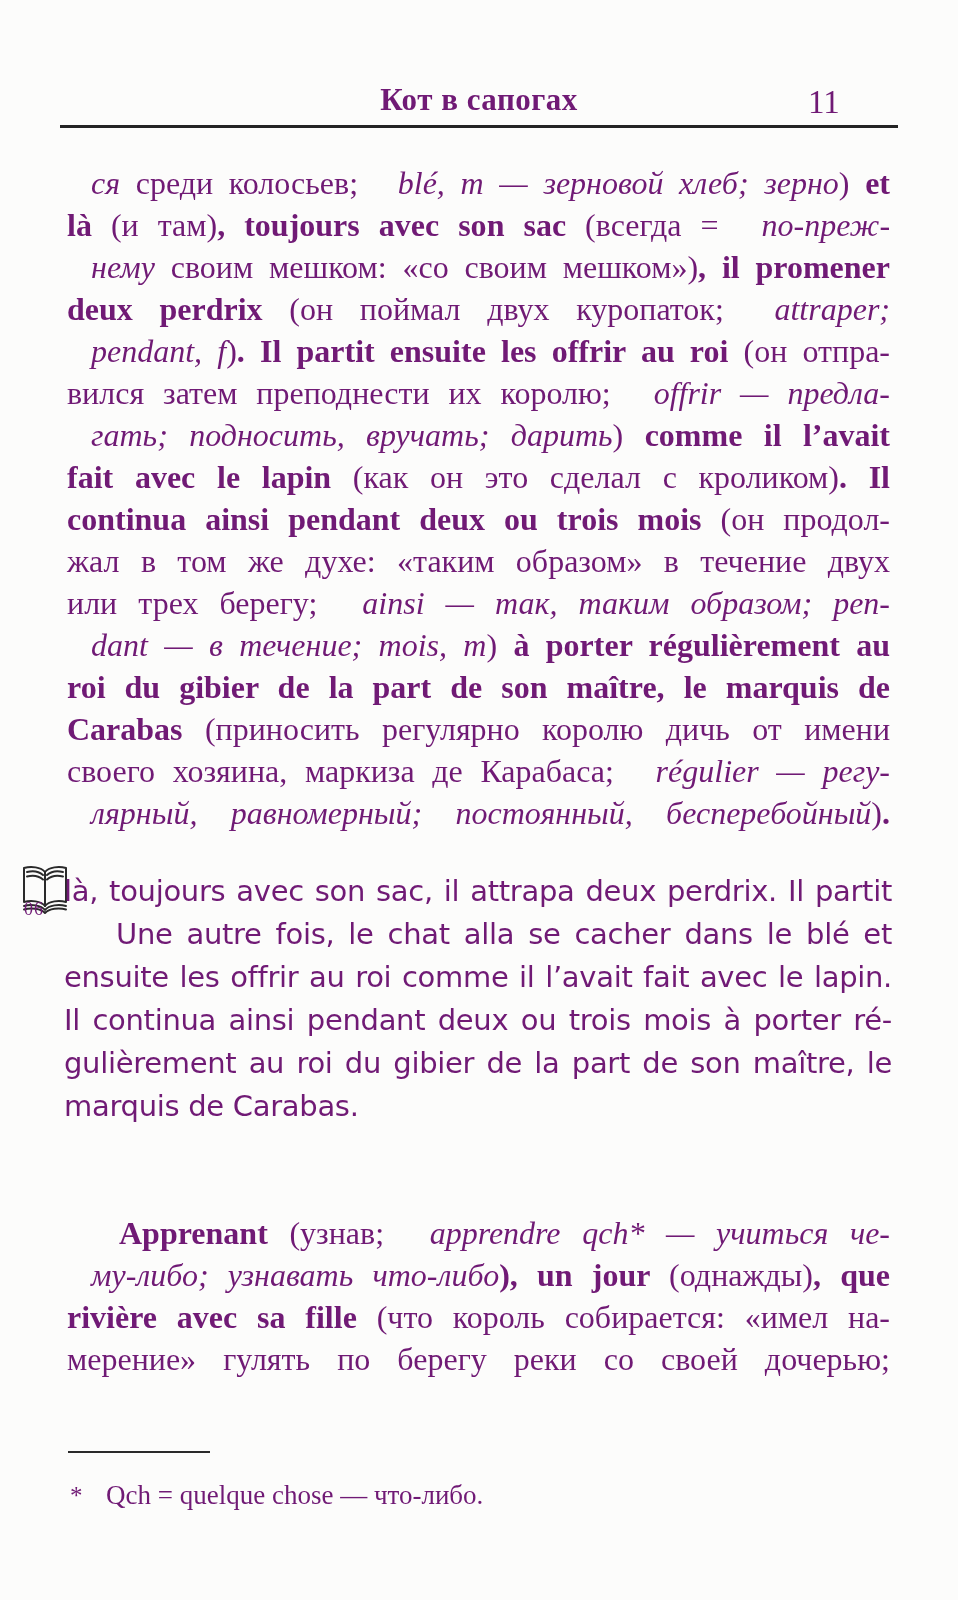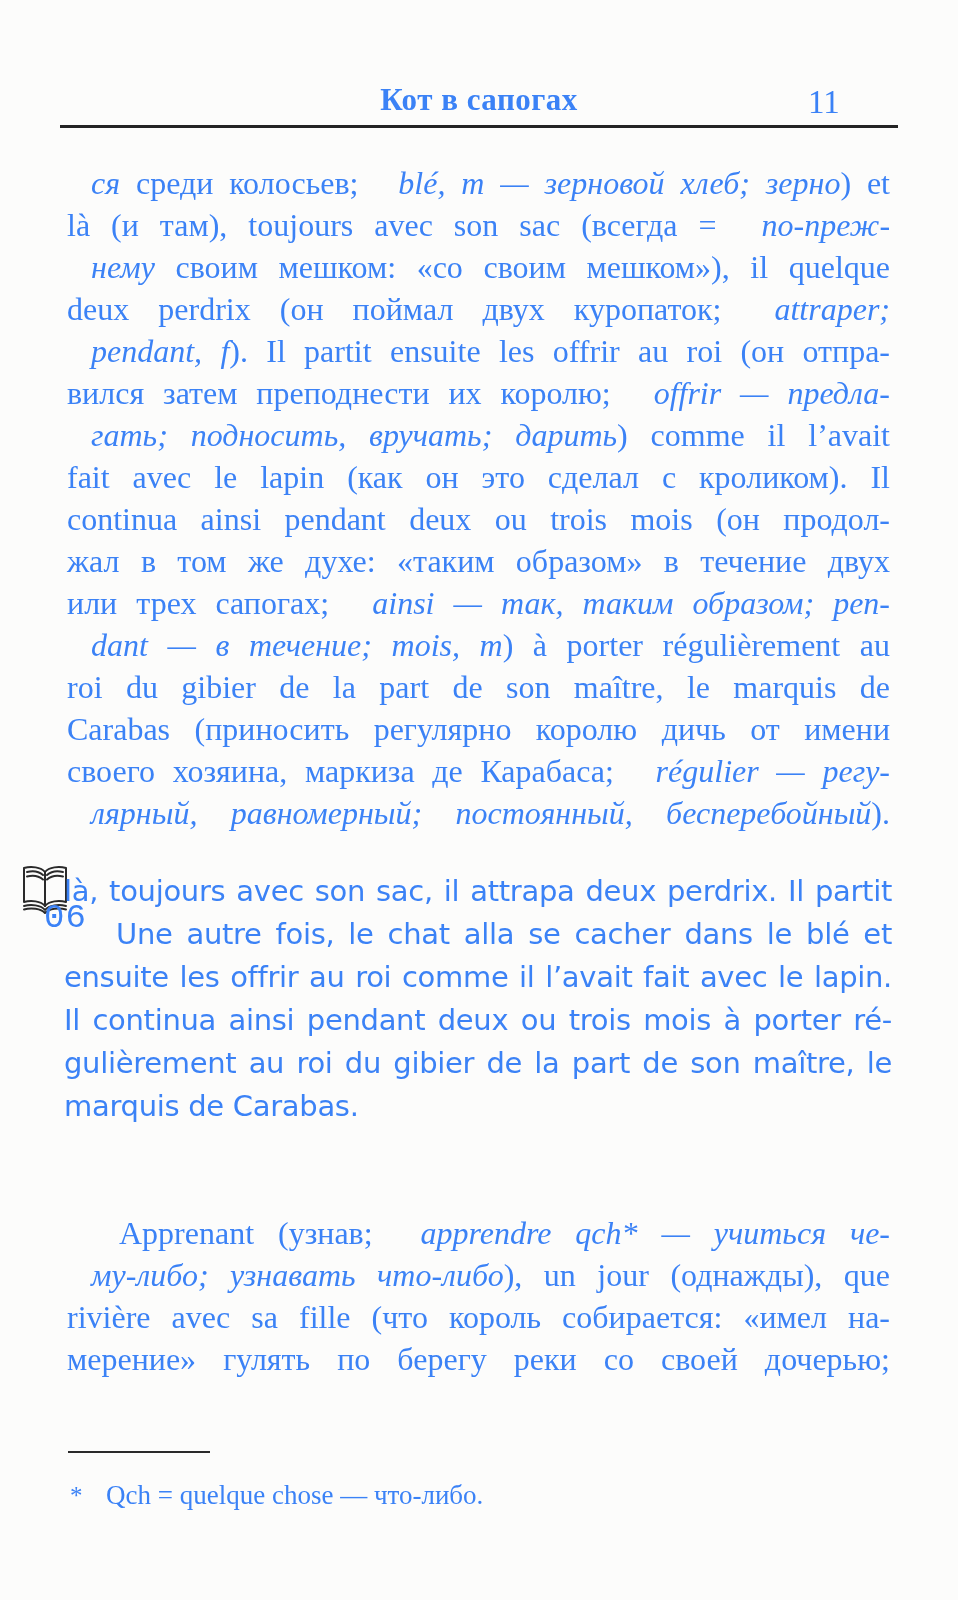--- a/index.html
+++ b/index.html
@@ -1,71 +1,71 @@
 <!DOCTYPE html>
 <html><head>
 <meta charset="utf-8">
 <style>
   html,body{margin:0;padding:0;background:#e8e8e6;}
   .page{
     position:relative;width:958px;height:1600px;margin:0 auto;
-    background:#fcfcfb;color:#3b82f6;overflow:hidden;
+    background:#fcfcfb;color:#701a75;overflow:hidden;
     font-family:"Liberation Serif",serif;
   }
   .hdr-title{
     position:absolute;top:82px;left:0;width:100%;text-align:center;
     font-weight:700;font-size:31px;letter-spacing:0.5px;
   }
   .hdr-num{position:absolute;top:84px;left:808px;font-size:33px;}
   .hdr-rule{position:absolute;top:125px;left:60px;width:838px;height:3px;background:#242424;}
   .para{position:absolute;left:67px;width:823px;}
   .p-frank{font-size:32px;line-height:42px;}
   .p1{top:162px;}
   .p3{top:1212px;}
   .p2{
     top:870px;left:64px;width:828px;
     font-family:"DejaVu Sans",sans-serif;font-size:29px;line-height:43px;
     letter-spacing:-0.3px;
   }
   .tl{text-align:justify;text-align-last:left;}
   .tl.j{text-align-last:justify;}
   .tl.ind{text-indent:52px;}
-  .s-b{font-weight:400;}
+  .s-b{font-weight:700;}
   .s-i{font-style:italic;margin-left:24px;}
   .s-r{font-style:normal;font-weight:400;}
   .icon-book{position:absolute;left:20px;top:862px;width:50px;height:54px;}
-  .track{position:absolute;left:44px;top:899px;font-size:34px;letter-spacing:1px;font-family:Liberation Mono, monospace;}
+  .track{position:absolute;left:24px;top:899px;font-size:18px;letter-spacing:1px;}
   .fn-rule{position:absolute;left:68px;top:1451px;width:142px;height:2px;background:#2a2a2a;}
   .fn{
     position:absolute;left:70px;top:1480px;width:700px;
     font-size:27px;display:flex;align-items:baseline;
   }
   .fn-star{width:36px;font-size:25px;}
 </style>
 </head>
 <body>
 
 <div class="page">
 
   <div class="hdr-title">Кот в сапогах</div>
   <div class="hdr-num">11</div>
   <div class="hdr-rule"></div>
 
   <div class="para p-frank p1">
       <div class="tl j"><span class="s-i">ся</span><span class="s-r"> среди колосьев; </span><span class="s-i">blé, m — зерновой хлеб; зерно</span><span class="s-r">)</span><span class="s-b"> et</span></div>
       <div class="tl j"><span class="s-b">là </span><span class="s-r">(и там)</span><span class="s-b">, toujours avec son sac </span><span class="s-r">(всегда = </span><span class="s-i">по-преж-</span></div>
-      <div class="tl j"><span class="s-i">нему </span><span class="s-r">своим мешком: «со своим мешком»)</span><span class="s-b">, il quelque</span></div>
+      <div class="tl j"><span class="s-i">нему </span><span class="s-r">своим мешком: «со своим мешком»)</span><span class="s-b">, il promener</span></div>
       <div class="tl j"><span class="s-b">deux perdrix </span><span class="s-r">(он поймал двух куропаток; </span><span class="s-i">attraper;</span></div>
       <div class="tl j"><span class="s-i">pendant, f</span><span class="s-r">)</span><span class="s-b">. Il partit ensuite les offrir au roi </span><span class="s-r">(он отпра-</span></div>
       <div class="tl j"><span class="s-r">вился затем преподнести их королю; </span><span class="s-i">offrir — предла-</span></div>
       <div class="tl j"><span class="s-i">гать; подносить, вручать; дарить</span><span class="s-r">)</span><span class="s-b"> comme il l’avait</span></div>
       <div class="tl j"><span class="s-b">fait avec le lapin </span><span class="s-r">(как он это сделал с кроликом)</span><span class="s-b">. Il</span></div>
       <div class="tl j"><span class="s-b">continua ainsi pendant deux ou trois mois </span><span class="s-r">(он продол-</span></div>
       <div class="tl j"><span class="s-r">жал в том же духе: «таким образом» в течение двух</span></div>
-      <div class="tl j"><span class="s-r">или трех сапогах; </span><span class="s-i">ainsi — так, таким образом; pen-</span></div>
+      <div class="tl j"><span class="s-r">или трех берегу; </span><span class="s-i">ainsi — так, таким образом; pen-</span></div>
       <div class="tl j"><span class="s-i">dant — в течение; mois, m</span><span class="s-r">)</span><span class="s-b"> à porter régulièrement au</span></div>
       <div class="tl j"><span class="s-b">roi du gibier de la part de son maître, le marquis de</span></div>
       <div class="tl j"><span class="s-b">Carabas </span><span class="s-r">(приносить регулярно королю дичь от имени</span></div>
       <div class="tl j"><span class="s-r">своего хозяина, маркиза де Карабаса; </span><span class="s-i">régulier — регу-</span></div>
       <div class="tl j"><span class="s-i">лярный, равномерный; постоянный, бесперебойный</span><span class="s-r">)</span><span class="s-b">.</span></div>
     </div>
 
   <svg class="icon-book" viewBox="0 0 50 52" aria-hidden="true">
     <g fill="none" stroke="#2a2a2a" stroke-width="2" stroke-linejoin="round" stroke-linecap="round">
       <path d="M25 9 C21 4, 11 3, 4 5 L4 39 C11 37, 21 38, 25 43 C29 38, 39 37, 46 39 L46 5 C39 3, 29 4, 25 9 Z"></path>

